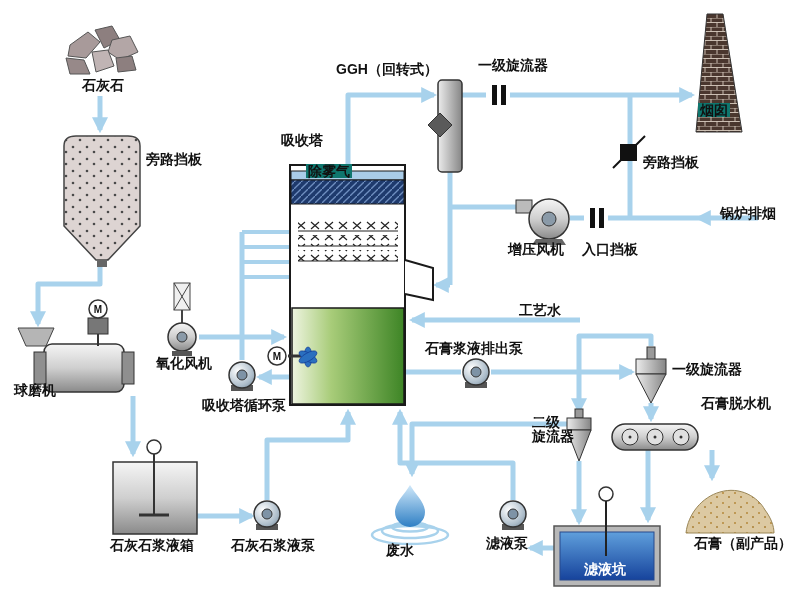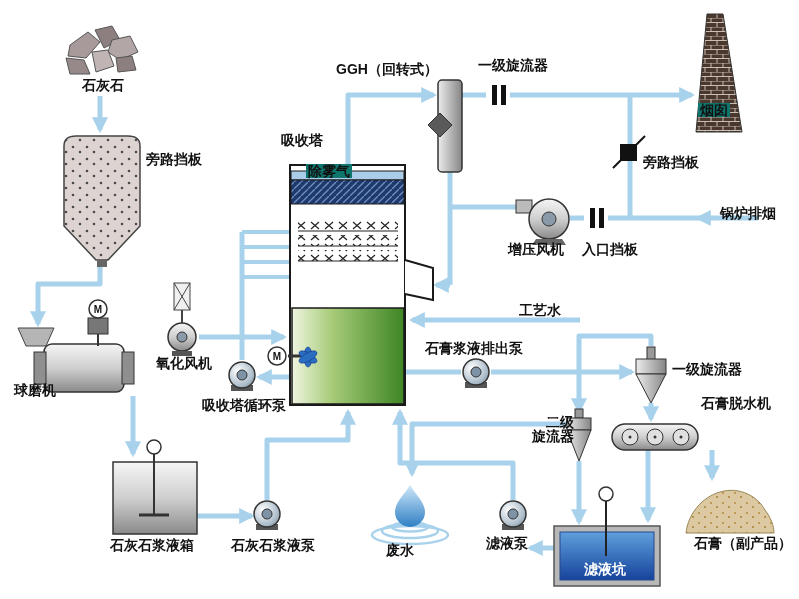--- a/index.html
+++ b/index.html
@@ -262,21 +262,21 @@
 <div class="lbl" style="left:336px;top:62px">GGH（回转式）</div>
 <div class="lbl" style="left:478px;top:58px">一级旋流器</div>
 <div class="lbl chip" style="left:698px;top:103px">烟囱</div>
 <div class="lbl" style="left:643px;top:155px">旁路挡板</div>
 <div class="lbl" style="left:720px;top:206px">锅炉排烟</div>
 <div class="lbl" style="left:508px;top:242px">增压风机</div>
 <div class="lbl" style="left:582px;top:242px">入口挡板</div>
 <div class="lbl" style="left:519px;top:303px">工艺水</div>
 <div class="lbl" style="left:425px;top:341px">石膏浆液排出泵</div>
 <div class="lbl" style="left:672px;top:362px">一级旋流器</div>
-<div class="lbl" style="left:532px;top:415px;text-align:right">
+<div class="lbl" style="left:532px;top:415px;text-align:left">
   <span>二级</span><br>
   <span>旋流器</span>
 </div>
 <div class="lbl" style="left:701px;top:396px">石膏脱水机</div>
 <div class="lbl" style="left:694px;top:536px">石膏（副产品）</div>
 <div class="lbl" style="left:110px;top:538px">石灰石浆液箱</div>
 <div class="lbl" style="left:231px;top:538px">石灰石浆液泵</div>
 <div class="lbl" style="left:386px;top:543px">废水</div>
 <div class="lbl" style="left:486px;top:536px">滤液泵</div>
 <div class="lbl onwater" style="left:584px;top:562px">滤液坑</div>

